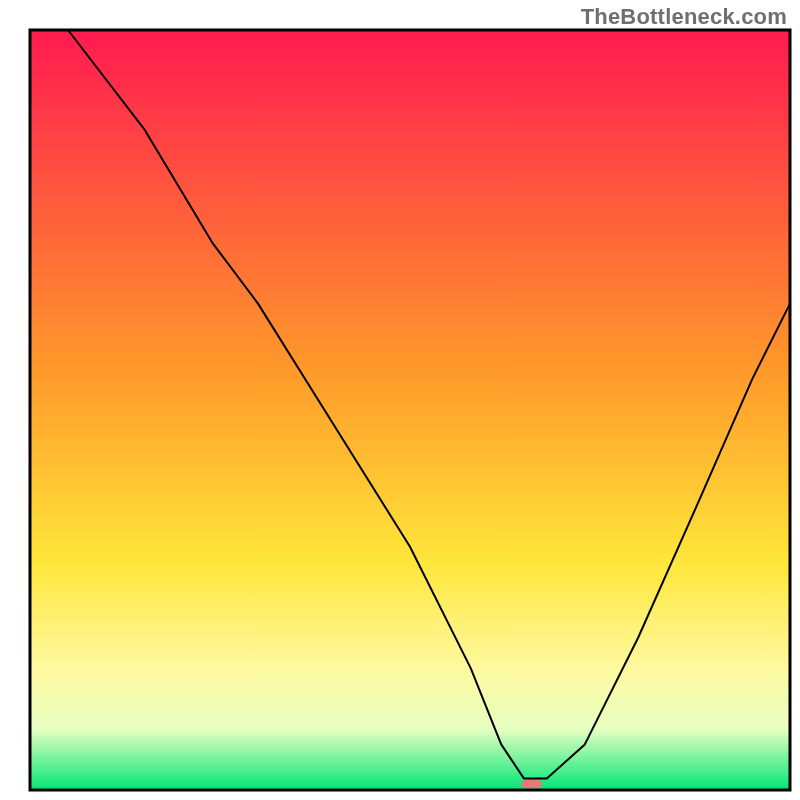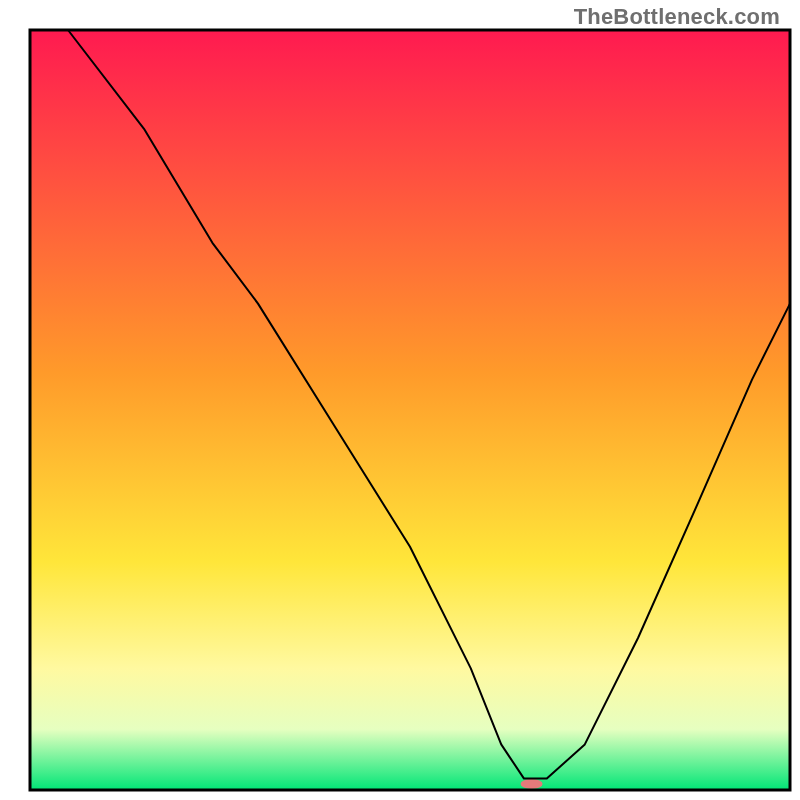--- a/index.html
+++ b/index.html
@@ -7,20 +7,21 @@
     padding: 0;
     width: 800px;
     height: 800px;
     background: #ffffff;
     font-family: Arial, Helvetica, sans-serif;
   }
   .container {
     position: relative;
     width: 794px;
     height: 800px;
+    padding-left: 7px;
   }
   .watermark {
     position: absolute;
     top: 4px;
     right: 14px;
     font-size: 22px;
     font-weight: bold;
     color: #6f6f6f;
     letter-spacing: 0.2px;
     z-index: 30;

